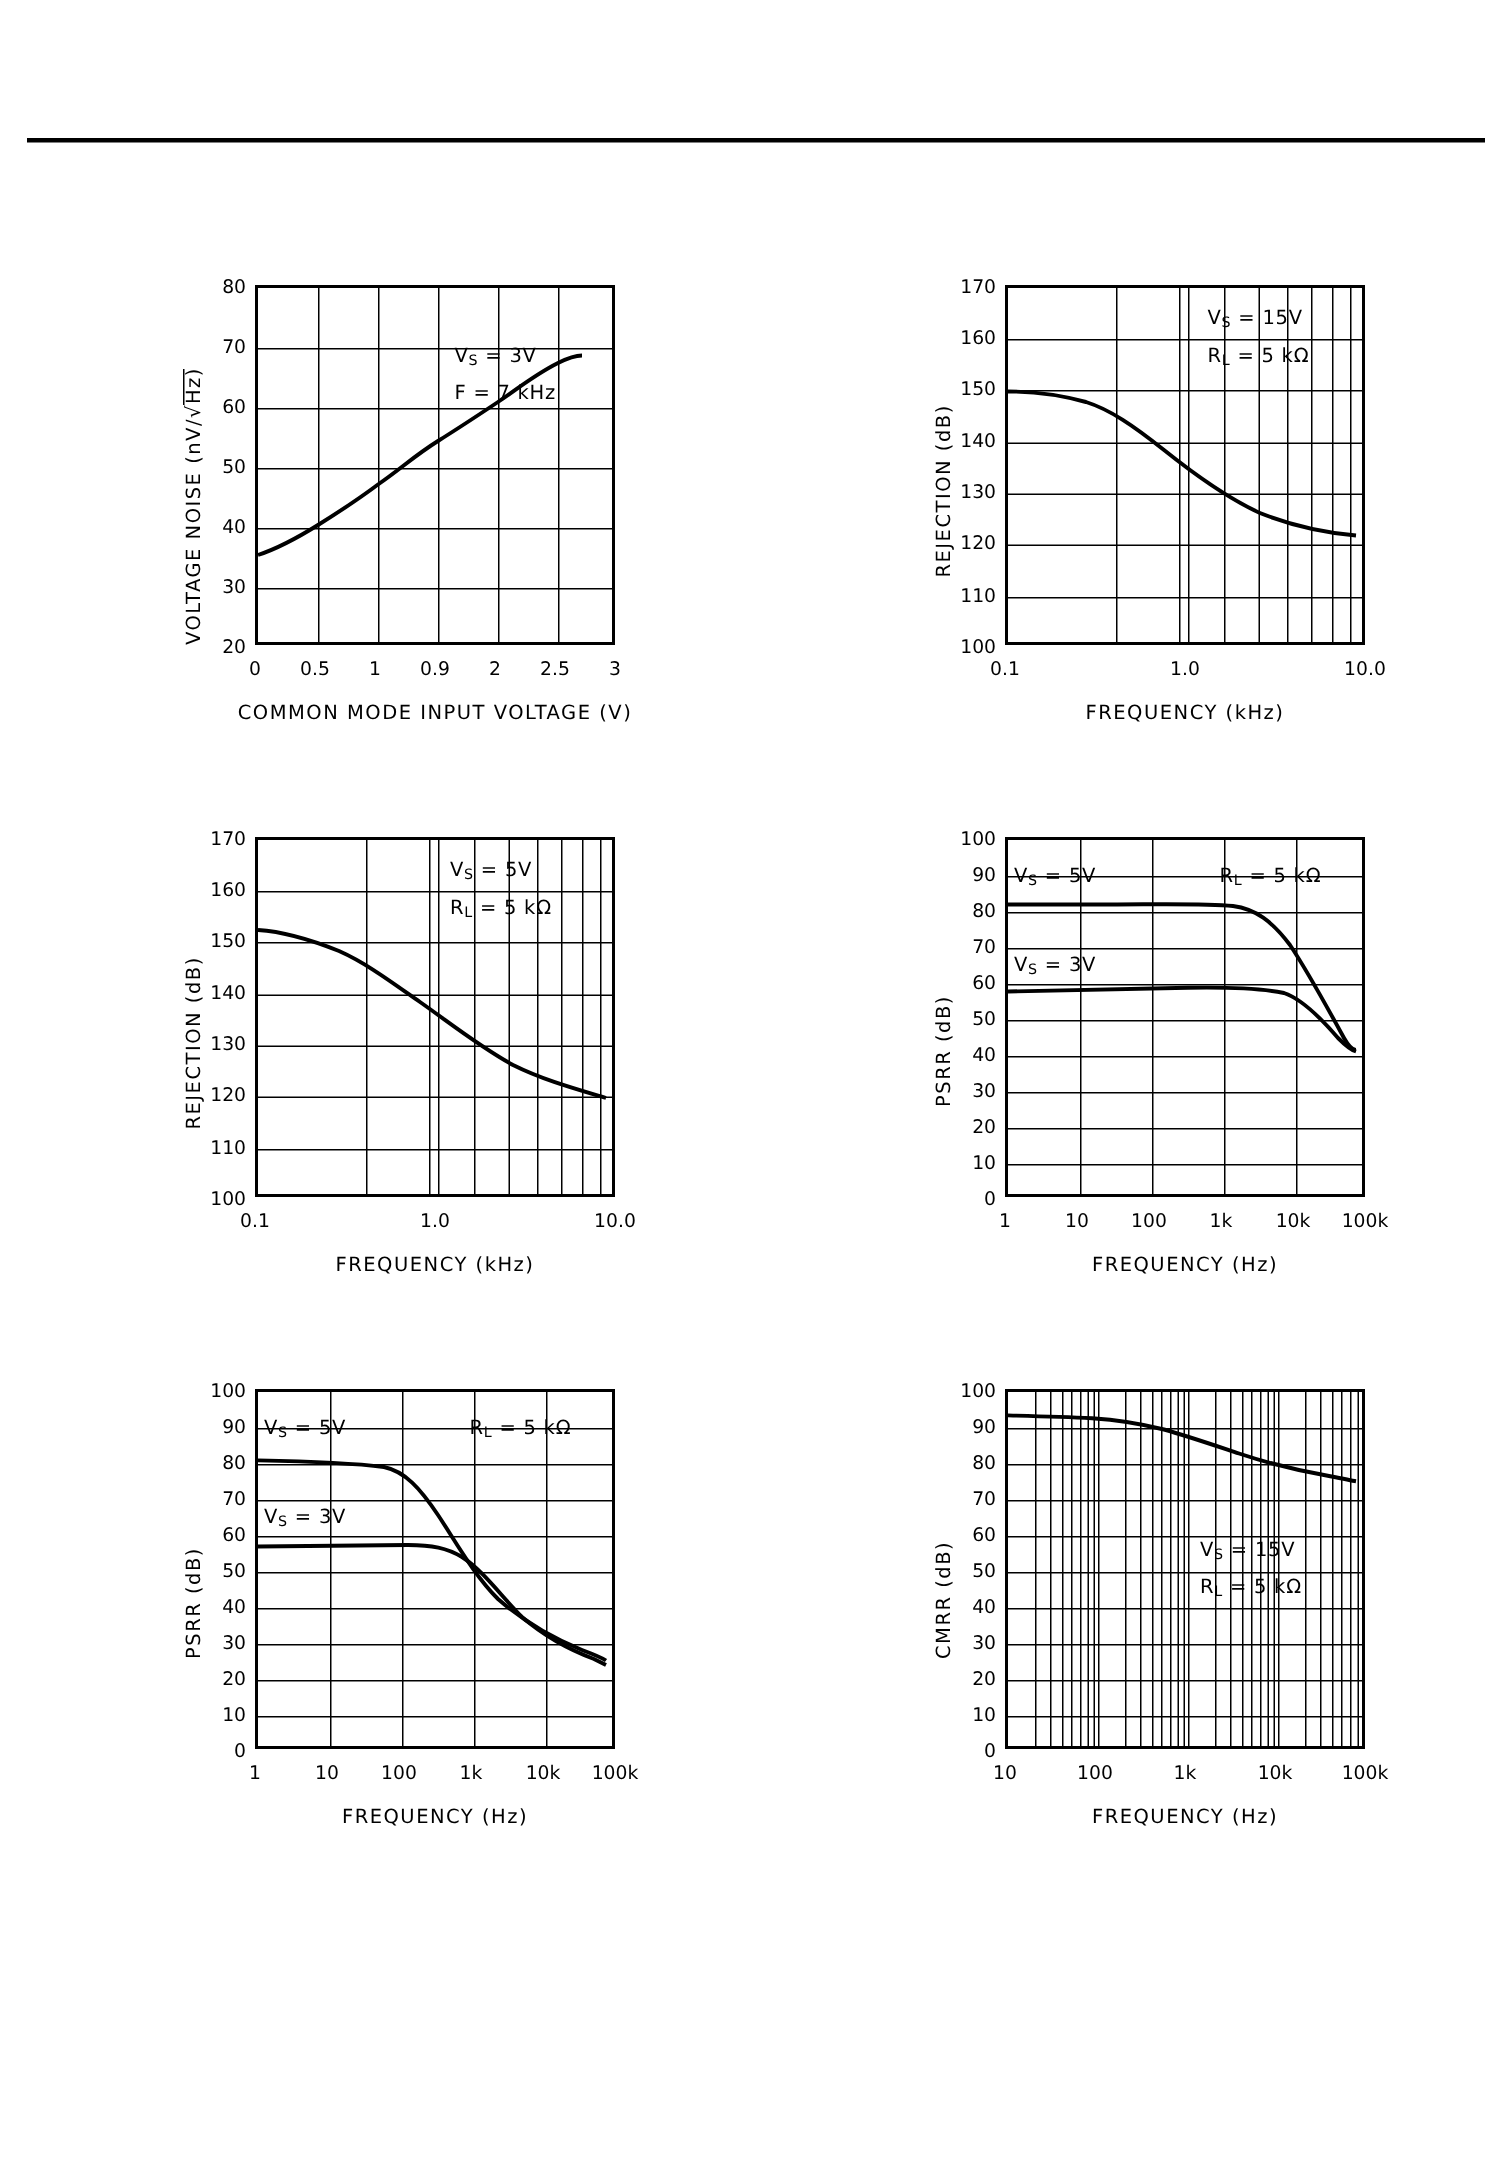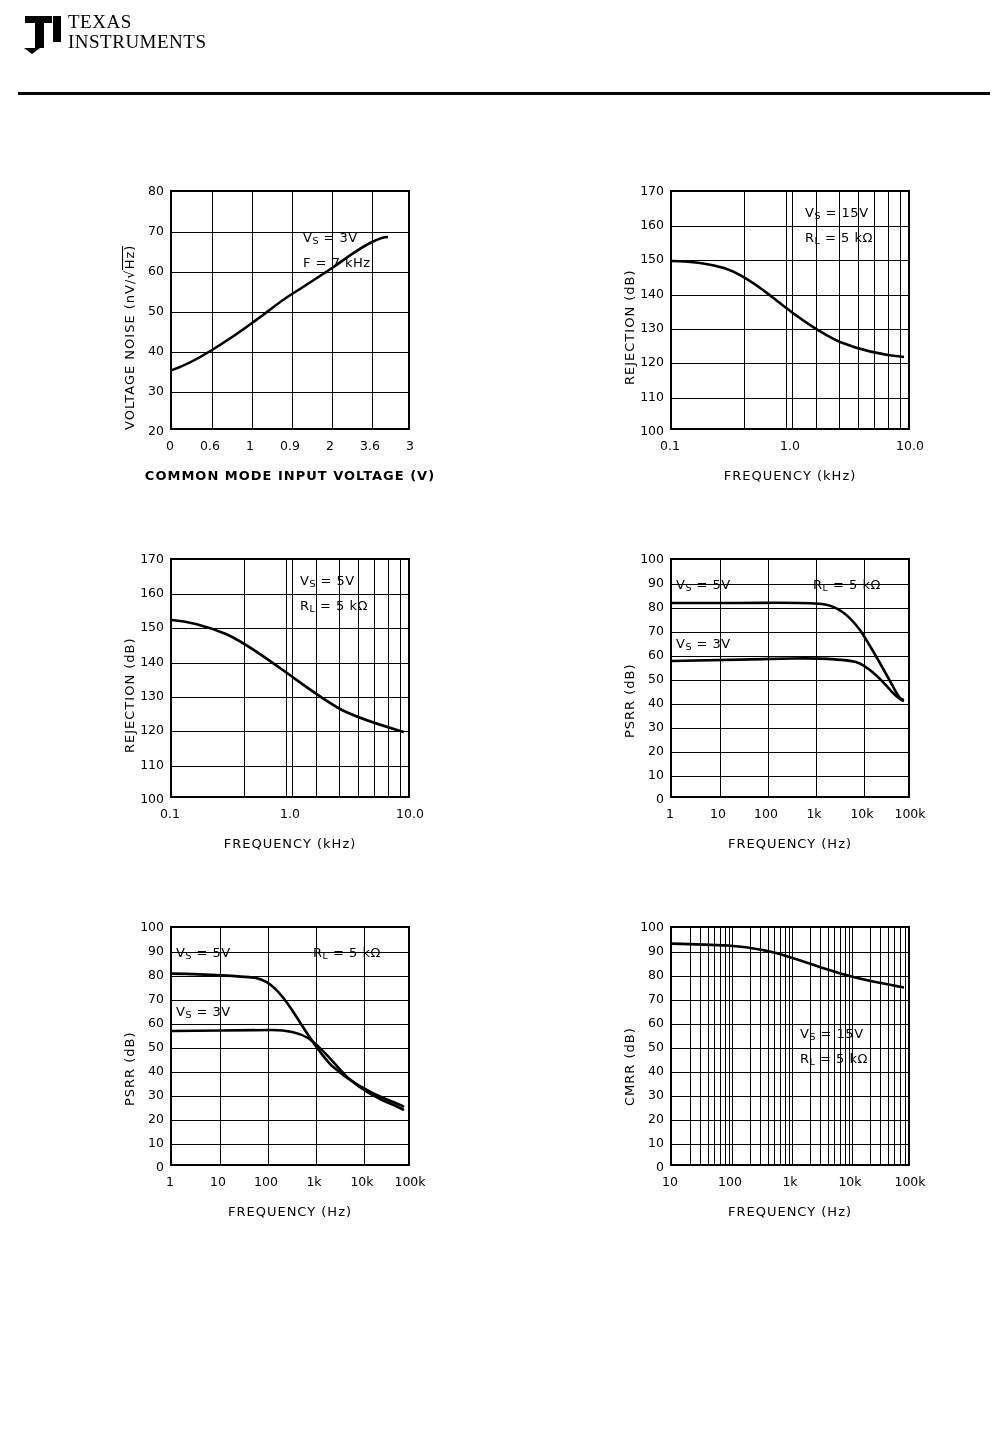--- a/index.html
+++ b/index.html
@@ -137,31 +137,20 @@
     top: 0px;
     width: 24px;
     height: 1.4px;
     background: #000;
   }
 </style>
 </head>
 <body>
 
 <div class="page-header">
-  <div class="ti-logo">
-    <svg class="ti-mark" viewBox="0 0 42 42">
-      <path d="M3 4 L30 4 L30 11 L22 11 L22 36 L13 36 L13 11 L3 11 Z" fill="#000"></path>
-      <path d="M31 4 L39 4 L39 30 L31 30 Z" fill="#000"></path>
-      <path d="M2 36 L18 36 L10 42 Z" fill="#000"></path>
-    </svg>
-    <div class="ti-words">
-      <div class="l1">TEXAS</div>
-      <div class="l2">INSTRUMENTS</div>
-    </div>
-  </div>
   <div class="header-rule"></div>
 </div>
 
 <div class="fig" style="left:100px; top:180px; width:380px; height:320px;">
   <div class="plot-area" style="left:70px; top:10px; width:240px; height:240px;">
     <div class="gridline-v" style="left:40px"></div>
     <div class="gridline-v" style="left:80px"></div>
     <div class="gridline-v" style="left:120px"></div>
     <div class="gridline-v" style="left:160px"></div>
     <div class="gridline-v" style="left:200px"></div>
@@ -170,36 +159,36 @@
     <div class="gridline-h" style="top:120px"></div>
     <div class="gridline-h" style="top:160px"></div>
     <div class="gridline-h" style="top:200px"></div>
     <svg class="curve-layer" width="240" height="240">
       <path d="M0,178 C12,174 24,168 40,158 C56,148 68,140 80,131 C96,120 104,112 120,102 C136,92 148,84 160,76 C172,68 184,58 200,50 C208,46 212,45 216,45" fill="none" stroke="#000" stroke-width="2.6"></path>
     </svg>
   </div>
   <div class="ylabel" style="left:22px; top:250px; width:240px;">
     VOLTAGE NOISE (nV/<span class="sqrt-wrap"><span class="sqrt-bar"></span>√Hz</span>)
   </div>
-  <div class="xlabel" style="left:30px; top:288px; width:320px;font-weight:bold;">COMMON MODE INPUT VOLTAGE (V)</div>
+  <div class="xlabel" style="left:30px; top:288px; width:320px;">COMMON MODE INPUT VOLTAGE (V)</div>
 
   <div class="ytick" style="left:20px; top:3px;  width:44px;">80</div>
   <div class="ytick" style="left:20px; top:43px; width:44px;">70</div>
   <div class="ytick" style="left:20px; top:83px; width:44px;">60</div>
   <div class="ytick" style="left:20px; top:123px;width:44px;">50</div>
   <div class="ytick" style="left:20px; top:163px;width:44px;">40</div>
   <div class="ytick" style="left:20px; top:203px;width:44px;">30</div>
   <div class="ytick" style="left:20px; top:243px;width:44px;">20</div>
 
   <div class="xtick" style="left:55px;  top:258px; width:30px;">0</div>
-  <div class="xtick" style="left:95px;  top:258px; width:30px;">0.6</div>
+  <div class="xtick" style="left:95px;  top:258px; width:30px;">0.5</div>
   <div class="xtick" style="left:135px; top:258px; width:30px;">1</div>
   <div class="xtick" style="left:175px; top:258px; width:30px;">0.9</div>
   <div class="xtick" style="left:215px; top:258px; width:30px;">2</div>
-  <div class="xtick" style="left:255px; top:258px; width:30px;">3.6</div>
+  <div class="xtick" style="left:255px; top:258px; width:30px;">2.5</div>
   <div class="xtick" style="left:295px; top:258px; width:30px;">3</div>
 
   <div class="annot" style="left:203px; top:50px;">
     <span>V</span><sub>S</sub><span> =  3V</span>
   </div>
   <div class="annot" style="left:203px; top:75px;">F  =  7 kHz</div>
 </div>
 
 <div class="fig" style="left:600px; top:180px; width:380px; height:320px;">
   <div class="plot-area" style="left:70px; top:10px; width:240px; height:240px;">

